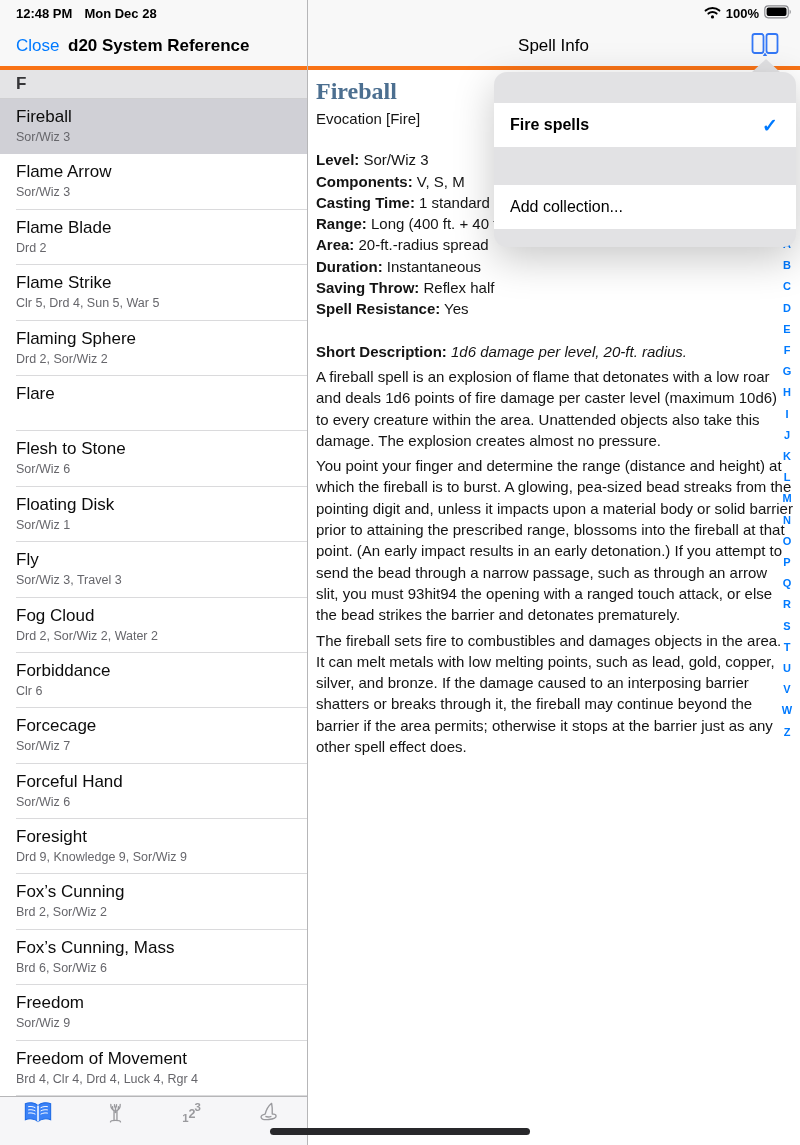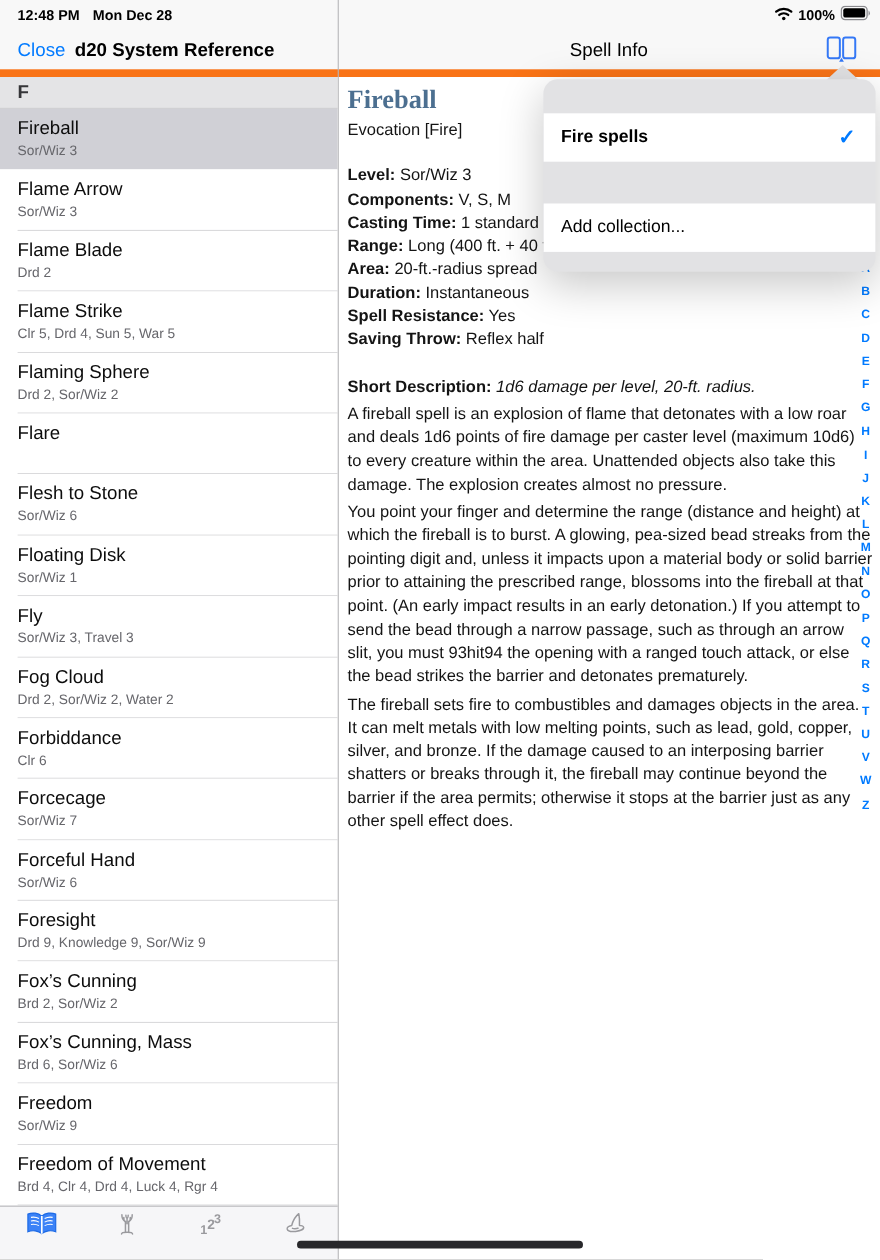--- a/index.html
+++ b/index.html
@@ -1,20 +1,20 @@
 <!DOCTYPE html>
 <html><head>
 <meta charset="utf-8">
 <style>
   * { margin:0; padding:0; box-sizing:border-box; }
   body { background:#888; font-family:"Liberation Sans", sans-serif; }
   .screen { position:relative; width:800px; height:1145px; background:#fff; overflow:hidden; margin:0 auto; }
 
   
-  .header { position:absolute; top:0; left:0; right:0; height:70px; background:#f8f8f8; border-bottom:7px solid #f97316; z-index:3; }
+  .header { position:absolute; top:0; left:0; right:0; height:70px; background:#f8f8f8; border-bottom:4px solid #f97316; z-index:3; }
   .statusbar { position:absolute; top:0; left:0; right:0; height:26px; font-size:13px; font-weight:600; color:#000; }
   .status-left { position:absolute; left:16px; top:6px; display:flex; gap:12px; }
   .status-right { position:absolute; right:8px; top:5px; display:flex; align-items:center; gap:5px; }
   .navbar { position:absolute; top:26px; left:0; right:0; height:43px; }
   .close-btn { position:absolute; left:16px; top:10px; font-size:17px; color:#007aff; cursor:pointer; }
   .left-title { position:absolute; left:68px; top:10px; font-size:17px; font-weight:700; color:#000; }
   .right-title { position:absolute; left:307px; width:493px; top:10px; text-align:center; font-size:17px; font-weight:400; color:#000; }
   .book-btn { position:absolute; right:20px; top:5px; width:30px; height:28px; cursor:pointer; }
 
   
@@ -257,22 +257,22 @@
   <div class="detail">
     <div class="spell-title">Fireball</div>
     <div class="spell-school">Evocation [Fire]</div>
     <div class="stats" id="stats">
         <div class="stat-line"><b>Level:</b> Sor/Wiz 3</div>
         <div class="stat-line"><b>Components:</b> V, S, M</div>
         <div class="stat-line"><b>Casting Time:</b> 1 standard action</div>
         <div class="stat-line"><b>Range:</b> Long (400 ft. + 40 ft./level)</div>
         <div class="stat-line"><b>Area:</b> 20-ft.-radius spread</div>
         <div class="stat-line"><b>Duration:</b> Instantaneous</div>
+        <div class="stat-line"><b>Saving Throw:</b> Reflex half</div>
         <div class="stat-line"><b>Spell Resistance:</b> Yes</div>
-        <div class="stat-line"><b>Saving Throw:</b> Reflex half</div>
       </div>
     <div class="short-desc">
       <b>Short Description:</b>
       <i>1d6 damage per level, 20-ft. radius.</i>
     </div>
     <div id="paragraphs">
         <p>A fireball spell is an explosion of flame that detonates with a low roar and deals 1d6 points of fire damage per caster level (maximum 10d6) to every creature within the area. Unattended objects also take this damage. The explosion creates almost no pressure.</p>
         <p>You point your finger and determine the range (distance and height) at which the fireball is to burst. A glowing, pea-sized bead streaks from the pointing digit and, unless it impacts upon a material body or solid barrier prior to attaining the prescribed range, blossoms into the fireball at that point. (An early impact results in an early detonation.) If you attempt to send the bead through a narrow passage, such as through an arrow slit, you must 93hit94 the opening with a ranged touch attack, or else the bead strikes the barrier and detonates prematurely.</p>
         <p>The fireball sets fire to combustibles and damages objects in the area. It can melt metals with low melting points, such as lead, gold, copper, silver, and bronze. If the damage caused to an interposing barrier shatters or breaks through it, the fireball may continue beyond the barrier if the area permits; otherwise it stops at the barrier just as any other spell effect does.</p>
       </div>

